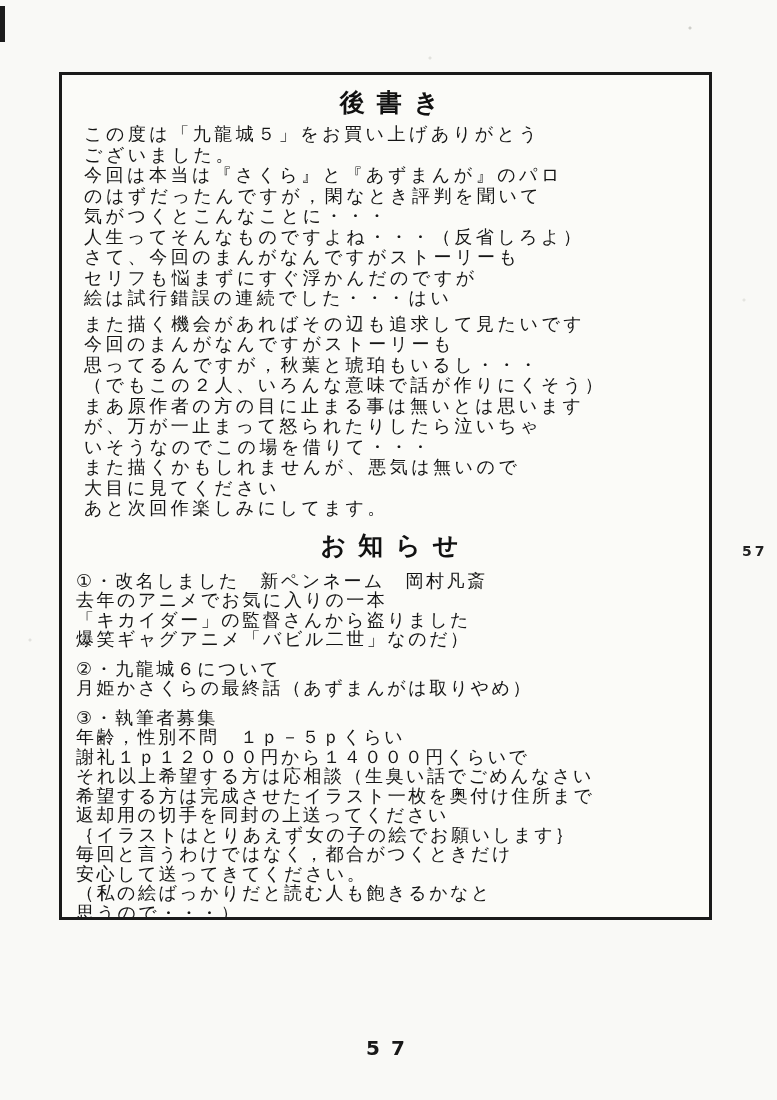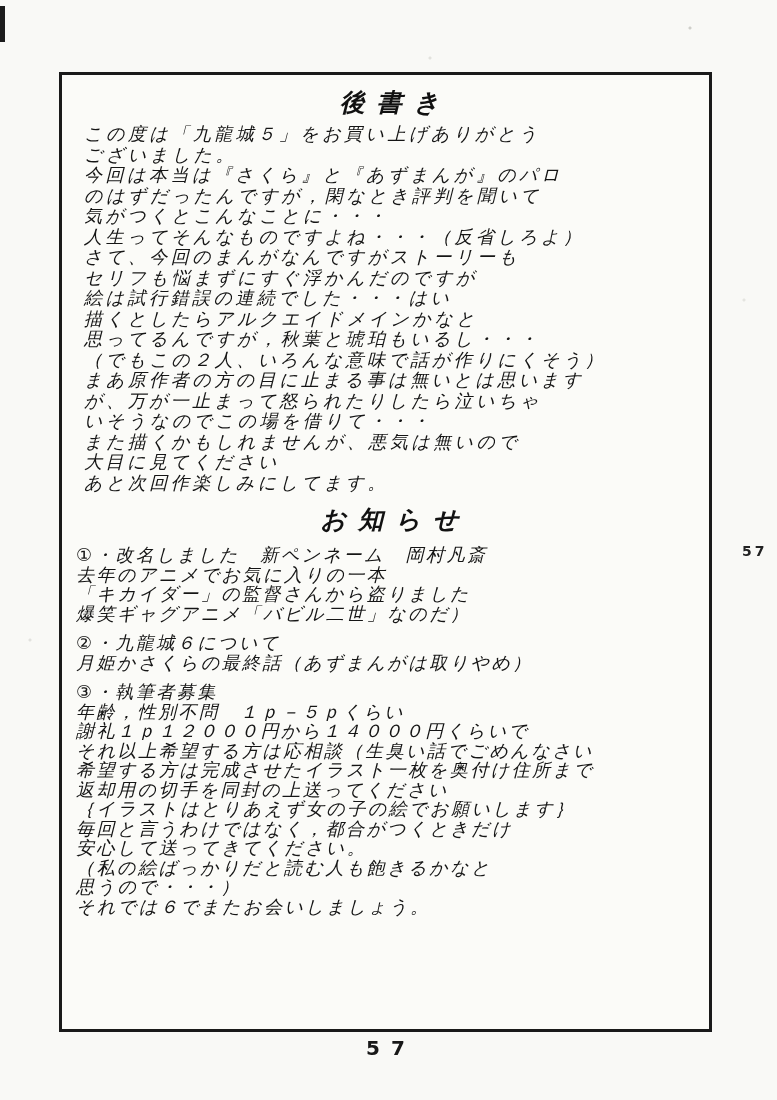--- a/index.html
+++ b/index.html
@@ -32,27 +32,26 @@
     top: 6px;
     width: 5px;
     height: 36px;
     background: #1c1c1c;
   }
   .frame {
     position: absolute;
     left: 59px;
     top: 72px;
     width: 653px;
-    height: 960px;
+    height: 848px;
     box-sizing: border-box;
     border: 3px solid #1a1a1a;
     background: #fbfbf8;
     padding: 10px 6px 0 14px;
     overflow: hidden;
-    font-style: italic;
   }
   .section-title {
     margin: 0;
     text-align: center;
     font-size: 25px;
     line-height: 30px;
     font-weight: bold;
     letter-spacing: 12px;
     text-indent: 12px; 
     color: #111;
@@ -102,21 +101,22 @@
     <div class="text-block afterword-block">
         <div class="line">この度は「九龍城５」をお買い上げありがとう</div>
         <div class="line">ございました。</div>
         <div class="line">今回は本当は『さくら』と『あずまんが』のパロ</div>
         <div class="line">のはずだったんですが，閑なとき評判を聞いて</div>
         <div class="line">気がつくとこんなことに・・・</div>
         <div class="line">人生ってそんなものですよね・・・（反省しろよ）</div>
         <div class="line">さて、今回のまんがなんですがストーリーも</div>
         <div class="line">セリフも悩まずにすぐ浮かんだのですが</div>
         <div class="line">絵は試行錯誤の連続でした・・・はい</div>
-        <div class="line">描くとしたらアルクエイドメインかなと</div>
+        <div class="line" style="margin-top: 5px;">また描く機会があればその辺も追求して見たいです</div>
+        <div class="line">今回のまんがなんですがストーリーも</div>
         <div class="line">思ってるんですが，秋葉と琥珀もいるし・・・</div>
         <div class="line">（でもこの２人、いろんな意味で話が作りにくそう）</div>
         <div class="line">まあ原作者の方の目に止まる事は無いとは思います</div>
         <div class="line">が、万が一止まって怒られたりしたら泣いちゃ</div>
         <div class="line">いそうなのでこの場を借りて・・・</div>
         <div class="line">また描くかもしれませんが、悪気は無いので</div>
         <div class="line">大目に見てください</div>
         <div class="line">あと次回作楽しみにしてます。</div>
       </div>
 

